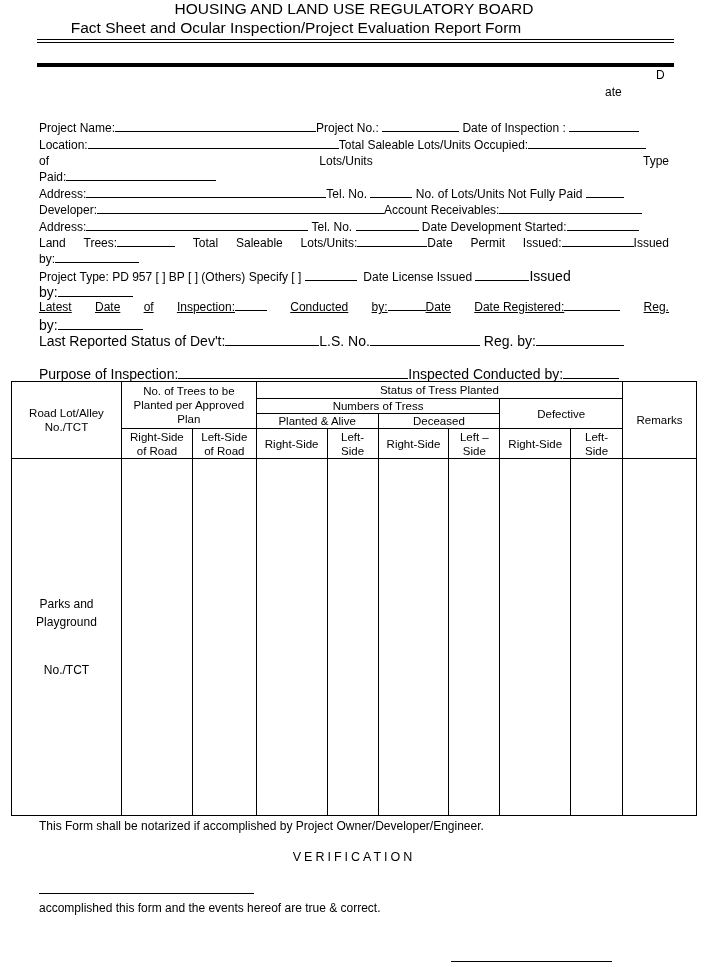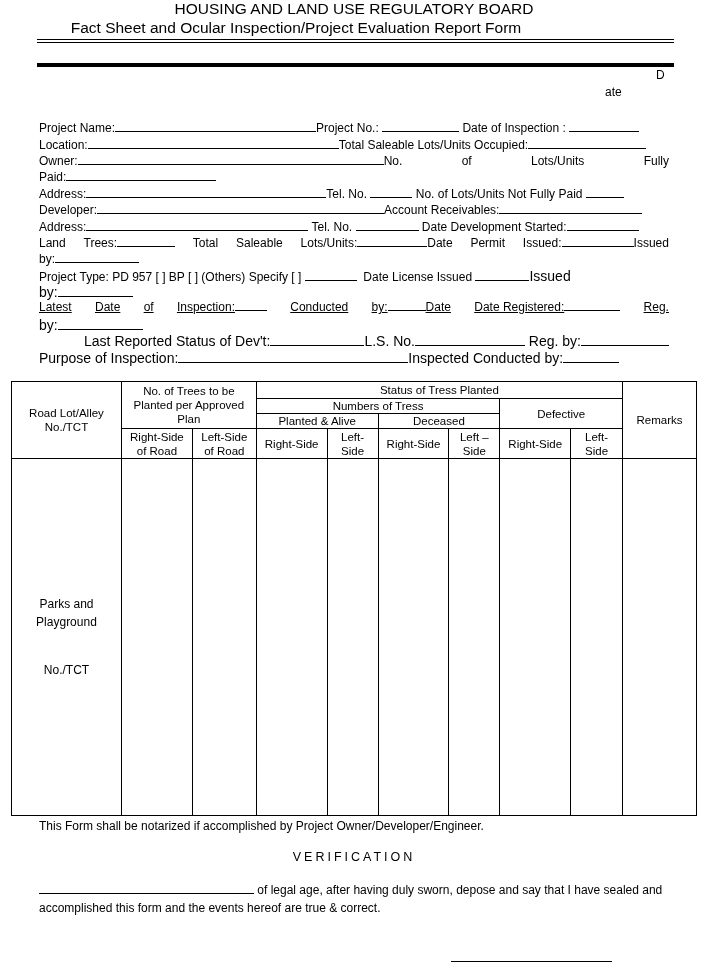--- a/index.html
+++ b/index.html
@@ -38,24 +38,23 @@
 
 <div class="line" style="top:121px;">
   <span>Project Name:</span><span class="u" style="width:201px"></span><span>Project No.:</span> <span class="u" style="width:77px"></span> <span>Date of Inspection :</span> <span class="u" style="width:70px"></span>
 </div>
 
 <div class="line" style="top:138px;">
   <span>Location:</span><span class="u" style="width:251px"></span><span>Total Saleable Lots/Units Occupied:</span><span class="u" style="width:118px"></span>
 </div>
 
 <div class="line just" style="top:154px;">
-  <span><span>Owner:</span><span class="u" style="width:306px"></span><span>No.</span></span>
   <span>of</span>
   <span>Lots/Units</span>
-  <span>Fully</span>
+  <span>Type</span>
 </div>
 
 <div class="line" style="top:170px;">
   <span>Paid:</span><span class="u" style="width:150px"></span>
 </div>
 
 <div class="line" style="top:187px;">
   <span>Address:</span><span class="u" style="width:240px"></span><span>Tel. No.</span> <span class="u" style="width:42px"></span> <span>No. of Lots/Units Not Fully Paid</span> <span class="u" style="width:38px"></span>
 </div>
 
@@ -97,25 +96,25 @@
   <span>Conducted</span>
   <span><span>by:</span><span class="u" style="width:38px"></span><span>Date</span></span>
   <span><span>Date Registered:</span><span class="u" style="width:56px"></span></span>
   <span>Reg.</span>
 </div>
 
 <div class="line big" style="top:317px; font-size:14px;">
   <span>by:</span><span class="u" style="width:85px"></span>
 </div>
 
-<div class="line big" style="top:333px; font-size:14px;text-align:right;">
+<div class="line big" style="top:333px; font-size:14px;">
   <span>Last Reported Status of Dev't:</span><span class="u" style="width:94px"></span><span>L.S. No.</span><span class="u" style="width:110px"></span> <span>Reg. by:</span><span class="u" style="width:88px"></span>
 </div>
 
-<div class="line big" style="top:350px; font-size:14px;">
+<div class="line big" style="top:366px; font-size:14px;">
   <span>Purpose of Inspection:</span><span class="u" style="width:230px"></span><span>Inspected Conducted by:</span><span class="u" style="width:56px"></span>
 </div>
 
 <table>
   <colgroup>
     <col style="width:110px">
       <col style="width:71px">
       <col style="width:64px">
       <col style="width:71px">
       <col style="width:51px">
@@ -165,16 +164,16 @@
     <td></td>
     <td></td>
     <td></td>
   </tr>
 </tbody>
   </table>
 
 <div class="abs note">This Form shall be notarized if accomplished by Project Owner/Developer/Engineer.</div>
 <div class="abs verif">VERIFICATION</div>
 <div class="abs vtext">
-  <span class="u" style="width:215px"></span> <span>of legal age, after having duly sworn, depose and say that I have sealed and</span>
+  <span class="u" style="width:215px"></span> 
 </div>
 <div class="abs vtext2">accomplished this form and the events hereof are true &amp; correct.</div>
 <div class="abs sigline"></div>
 
 </body></html>

